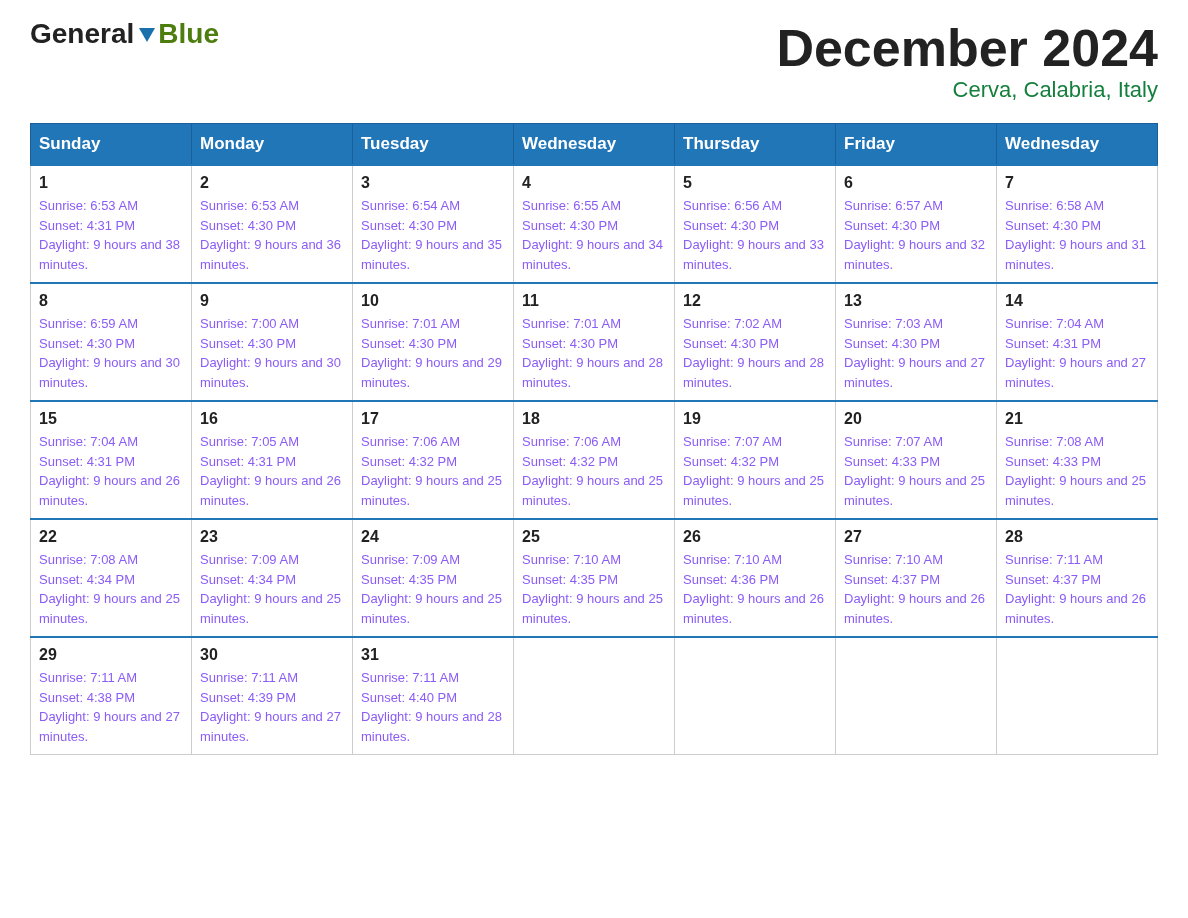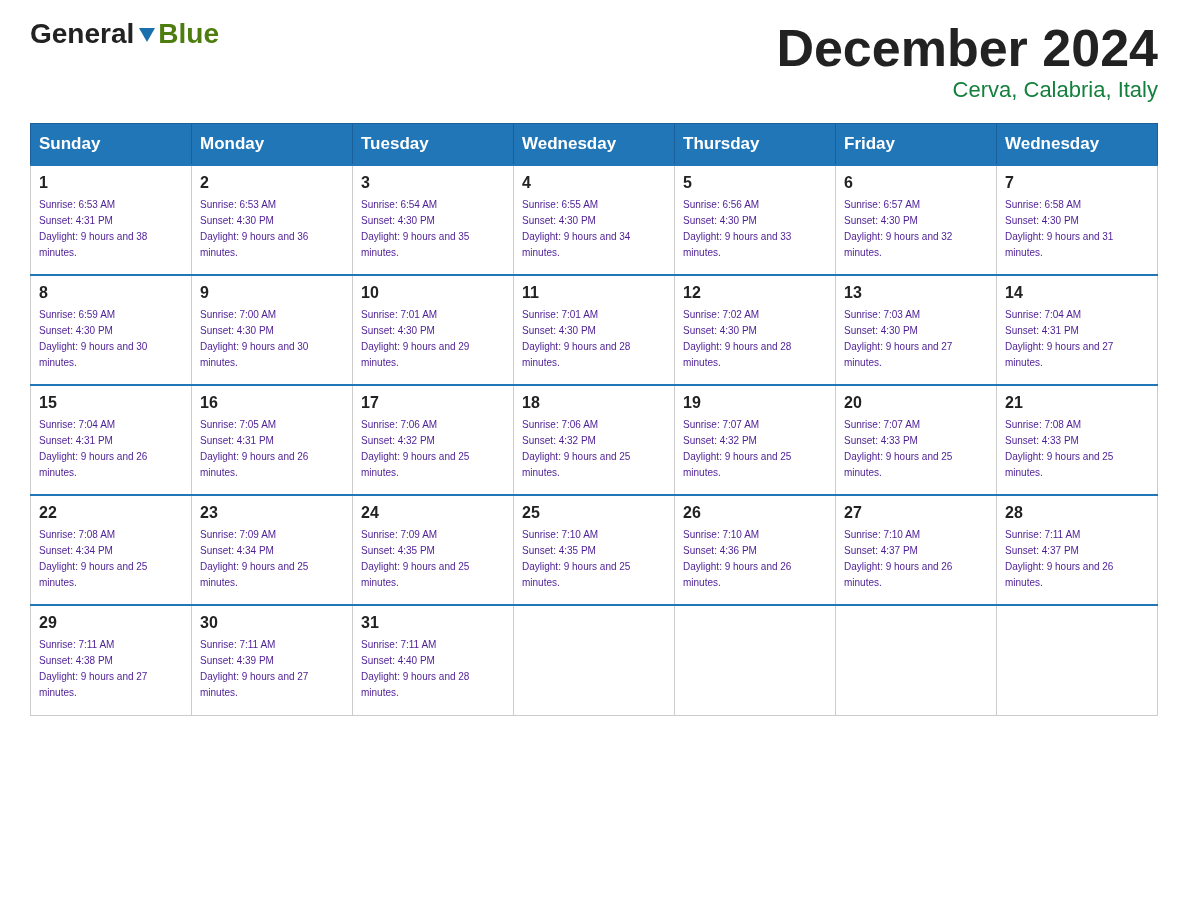--- a/index.html
+++ b/index.html
@@ -73,22 +73,22 @@
     tbody tr {
       border-top: 2px solid #2176b8;
     }
     .day-num {
       font-size: 16px;
       font-weight: bold;
       display: block;
       margin-bottom: 4px;
     }
     .day-info {
-      font-size: 10px;
-      color: #4c1d95;
+      font-size: 13px;
+      color: #8b5cf6;
       line-height: 1.5;
     }
     .empty-cell {
       background: #fff;
     }
   </style>
 </head>
 <body>
 
 <div class="header">

